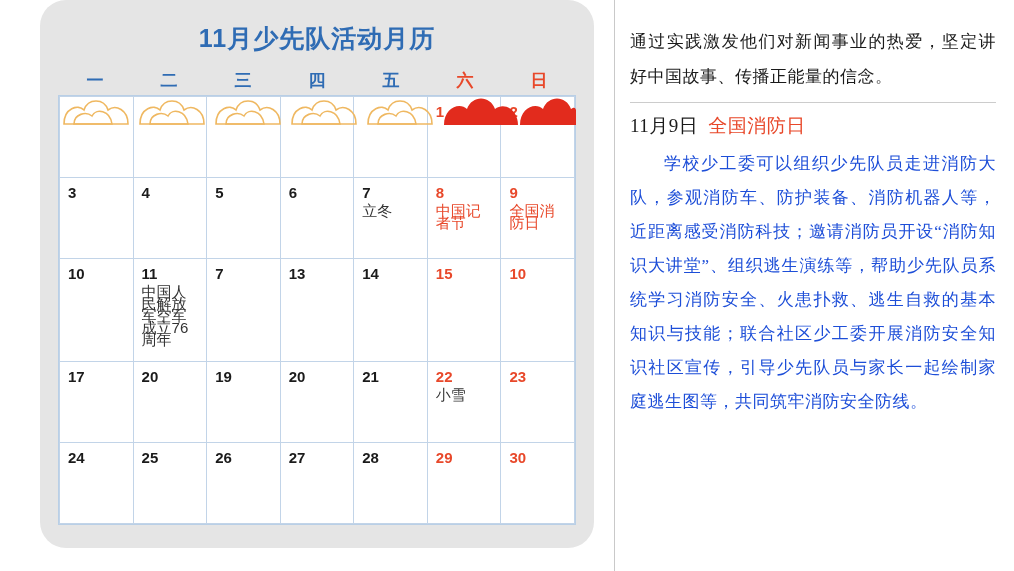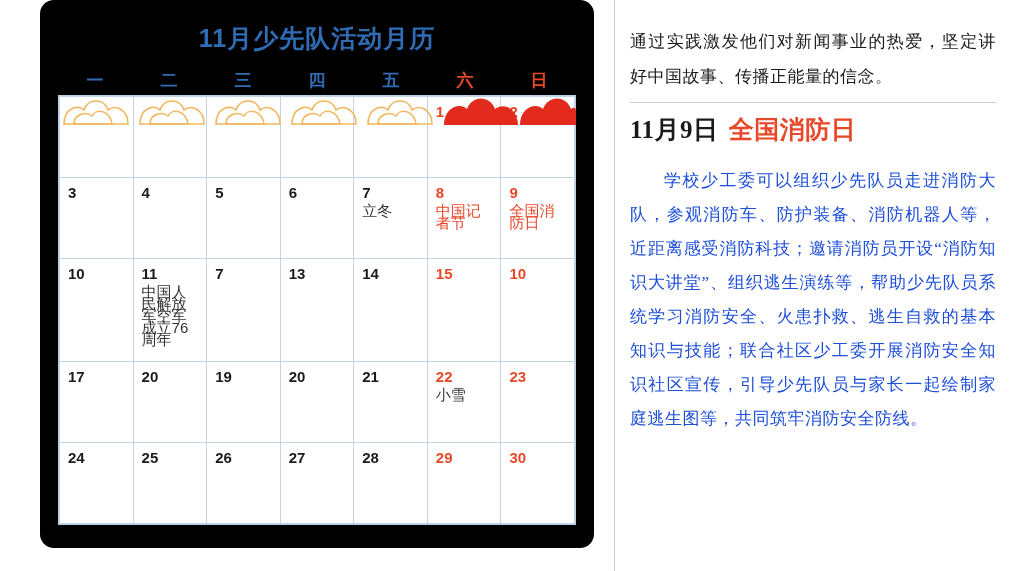--- a/index.html
+++ b/index.html
@@ -25,22 +25,22 @@
     width: 614px;
     height: 571px;
     background: #ffffff;
   }
   .calendar-card {
     position: absolute;
     left: 40px;
     top: 0;
     width: 554px;
     height: 548px;
-    background: #000000;
-    border-radius: 14px;
+    background: #e5e5e5;
+    border-radius: 26px;
     overflow: hidden;
   }
   .calendar-title {
     text-align: center;
     color: #2f6cb4;
     font-size: 25px;
     font-weight: bold;
     letter-spacing: 1px;
     margin-top: 22px;
     margin-bottom: 8px;
@@ -142,24 +142,24 @@
     color: #1a1a1a;
     text-align: justify;
     letter-spacing: 0.5px;
   }
   .hr {
     border: none;
     border-top: 1px solid #cccccc;
     margin: 8px 0 10px 0;
   }
   .heading {
-    font-size: 25px;
-    font-weight: bold;
+    font-size: 19px;
+    font-weight: normal;
     color: #1a1a1a;
-    margin-bottom: 18px;
+    margin-bottom: 8px;
     letter-spacing: 0.5px;
   }
   .heading .date {
     color: #1a1a1a;
     margin-right: 10px;
   }
   .heading .topic {
     color: #e8482a;
   }
   .body-para {

